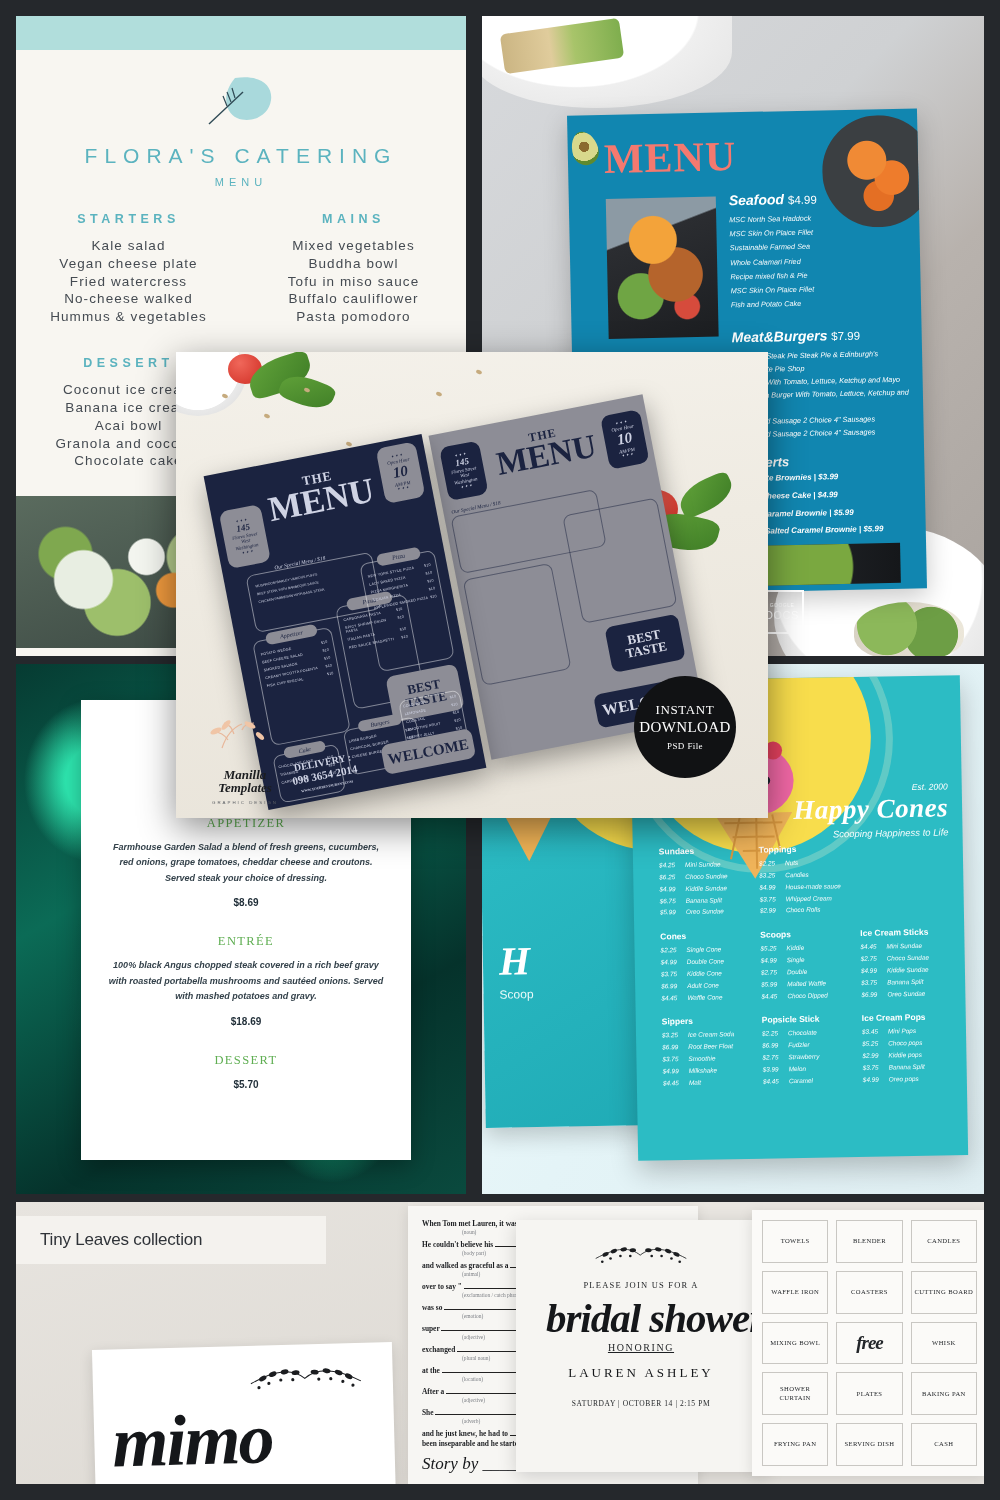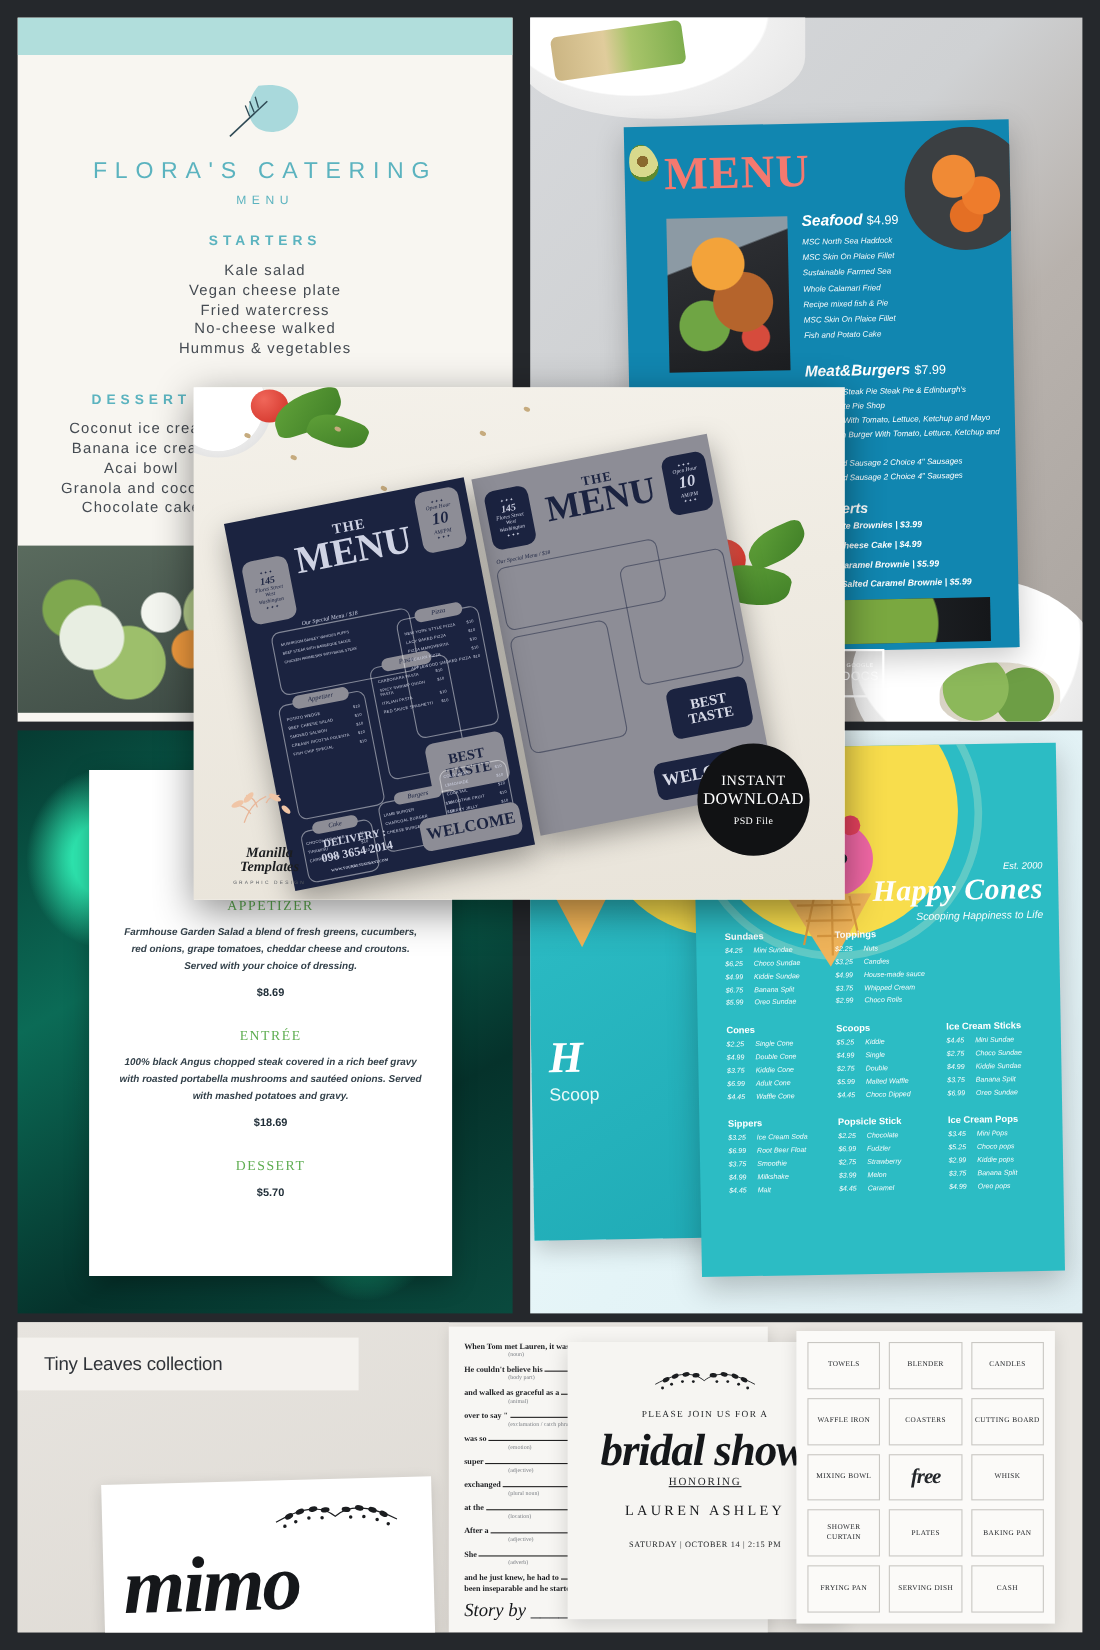--- a/index.html
+++ b/index.html
@@ -194,21 +194,21 @@
   }
   .cone-book .cone1 {
     position:absolute; left:-14px; top:22px; width:120px; height:170px;
   }
   .cone-book .bigH {
     position:absolute; left:16px; top:250px; color:#fff;
     font-family:"Liberation Serif", serif; font-style:italic;
     font-size:40px; font-weight:700;
   }
   .cone-book .subH {
-    position:absolute; left:16px; top:300px; color:#eafaf9; font-size:16px;
+    position:absolute; left:16px; top:300px; color:#eafaf9; font-size:12px;
   }
   .cone-card {
     position:absolute; left:152px; top:14px; width:330px; height:480px;
     background:#2cbcc4; overflow:hidden;
     transform:rotate(-1deg); box-shadow:0 10px 28px rgba(0,0,0,.24);
   }
   .cc-sun {
     position:absolute; left:10px; top:-56px; width:230px; height:230px;
     border-radius:50%; background:#f8dd4c;
   }
@@ -290,21 +290,21 @@
   }
   .br-join { font-family:"Liberation Serif", serif; font-size:8.5px; letter-spacing:1.2px; color:#1e2124; margin-top:10px; }
   .br-title {
     font-family:"Liberation Serif", serif; font-style:italic; font-weight:700;
     font-size:41px; color:#15171a; margin-top:4px; letter-spacing:-1px;padding-left:28px;
   }
   .br-hon { font-family:"Liberation Serif", serif; font-size:10px; letter-spacing:1.6px; color:#1e2124;text-decoration:underline;}
   .br-name { font-family:"Liberation Serif", serif; font-size:13px; letter-spacing:3px; margin-top:12px; color:#15171a;}
   .br-when { font-family:"Liberation Serif", serif; font-size:7.5px; letter-spacing:.6px; margin-top:18px; color:#1e2124;}
   .lv-grid {
-    position:absolute; left:708px; top:8px; width:235px; height:266px;
+    position:absolute; left:736px; top:8px; width:235px; height:266px;
     background:#fbfaf8; padding:10px; box-shadow:0 4px 14px rgba(0,0,0,.12);
     display:grid; grid-template-columns:repeat(3,1fr); grid-template-rows:repeat(5,1fr);
     gap:8px;
   }
   .lv-cell {
     border:1px solid #c9c7c3; display:flex; align-items:center; justify-content:center;
     text-align:center; font-family:"Liberation Serif", serif; font-size:6.6px;
     letter-spacing:.4px; color:#23262a; line-height:1.3; padding:2px;
   }
   .lv-cell.free {
@@ -413,20 +413,28 @@
     <div class="flora-sub">MENU</div>
 
     <div class="flora-cols">
       <div class="flora-col">
         <div class="flora-cat">STARTERS</div>
         <div class="flora-item">Kale salad</div>
         <div class="flora-item">Vegan cheese plate</div>
         <div class="flora-item">Fried watercress</div>
         <div class="flora-item">No-cheese walked</div>
         <div class="flora-item">Hummus &amp; vegetables</div>
+      </div>
+      <div class="flora-col">
+        <div class="flora-cat">MAINS</div>
+        <div class="flora-item">Mixed vegetables</div>
+        <div class="flora-item">Buddha bowl</div>
+        <div class="flora-item">Tofu in miso sauce</div>
+        <div class="flora-item">Buffalo cauliflower</div>
+        <div class="flora-item">Pasta pomodoro</div>
       </div>
     </div>
 
     <div class="flora-cols2">
       <div class="flora-col">
         <div class="flora-cat">DESSERT</div>
         <div class="flora-item">Coconut ice cream</div>
         <div class="flora-item">Banana ice cream</div>
         <div class="flora-item">Acai bowl</div>
         <div class="flora-item">Granola and coconut</div>
@@ -500,21 +508,21 @@
       <div class="g2">DOCS</div>
     </div>
   </div>
 
   <div class="panel-green">
     <div class="green-sheet">
       <div class="green-brand">G</div>
 
       <div class="g-sec">
         <div class="g-head">APPETIZER</div>
-        <div class="g-desc">Farmhouse Garden Salad a blend of fresh greens, cucumbers, red onions, grape tomatoes, cheddar cheese and croutons. Served with your choice of dressing.</div>
+        <div class="g-desc">Farmhouse Garden Salad a blend of fresh greens, cucumbers, red onions, grape tomatoes, cheddar cheese and croutons. Served steak your choice of dressing.</div>
         <div class="g-price">$8.69</div>
       </div>
 
       <div class="g-sec">
         <div class="g-head">ENTRÉE</div>
         <div class="g-desc">100% black Angus chopped steak covered in a rich beef gravy with roasted portabella mushrooms and sautéed onions. Served with mashed potatoes and gravy.</div>
         <div class="g-price">$18.69</div>
       </div>
 
       <div class="g-sec">

